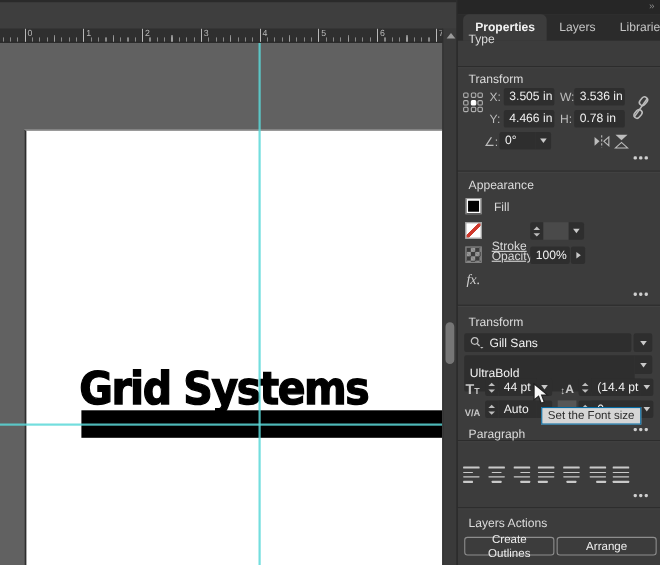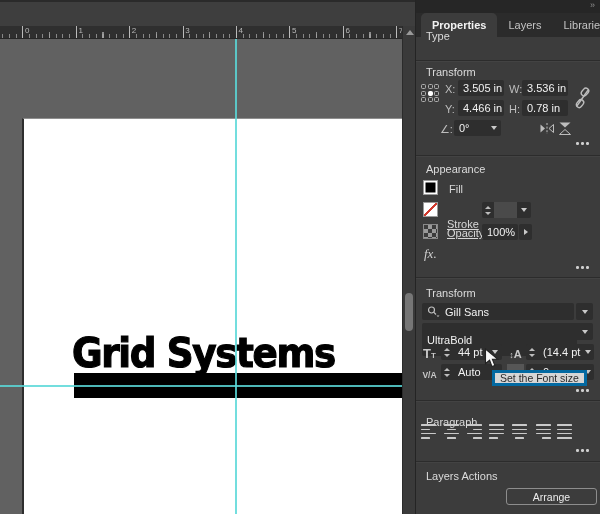--- a/index.html
+++ b/index.html
@@ -57,21 +57,21 @@
   #fill-swatch{background:#000;border:1px solid #9a9a9a;box-shadow:inset 0 0 0 1.5px #fff;}
   #stroke-swatch{border:1px solid #9a9a9a;background:linear-gradient(135deg,transparent 43%,#d03a2e 43% 57%,transparent 57%),#fff;}
   #opacity-icon{width:15px;height:15px;box-sizing:border-box;border:1px solid #8a8a8a;background-color:#3c3c3c;background-image:linear-gradient(45deg,#9a9a9a 25%,transparent 25% 75%,#9a9a9a 75%),linear-gradient(45deg,#9a9a9a 25%,transparent 25% 75%,#9a9a9a 75%);background-size:8px 8px;background-position:0 0,4px 4px;}
   #refgrid{display:grid;grid-template-columns:repeat(3,5px);grid-template-rows:repeat(3,5px);gap:1.5px;}
   #refgrid span{width:5px;height:5px;border:1px solid #b0b0b0;border-radius:1.5px;box-sizing:border-box;}
   #refgrid span.on{background:#fff;border-color:#fff;}
   .charicon{color:#c8c8c8;display:flex;align-items:flex-end;justify-content:center;width:17px;height:16px;}
   .palign{display:flex;flex-direction:column;position:absolute;top:423px;width:16px;}
   .palign i{height:1.5px;background:#c9c9c9;margin:1.4px 0;display:block;border-radius:.5px;}
   .qbtn{position:absolute;height:17px;border:1px solid #8d8d8d;border-radius:3px;background:transparent;color:#ededed;font-size:10.5px;display:flex;align-items:center;justify-content:center;box-sizing:border-box;}
-  #tooltip{left:492px;top:370px;height:16px;background:#d6d6d6;border:3px solid #0369a1;color:#2b2b2b;font-size:10.5px;display:flex;align-items:center;padding:0 5px;z-index:50;box-sizing:border-box;white-space:nowrap;}
+  #tooltip{left:492px;top:370px;height:16px;background:#d6d6d6;border:1px solid #0369a1;color:#2b2b2b;font-size:10.5px;display:flex;align-items:center;padding:0 5px;z-index:50;box-sizing:border-box;white-space:nowrap;}
   #cursor{left:484px;top:348px;z-index:60;}
   .arrowbox{width:13px;height:16px;background:#2e2e2e;border-radius:2px;display:flex;align-items:center;justify-content:center;}
   .arrowbox::after{content:"";border-top:3.5px solid transparent;border-bottom:3.5px solid transparent;border-left:4px solid #c9c9c9;}
 </style>
 </head>
 <body>
 
 <div class="abs" id="topbar"></div>
 
 <div class="abs" id="ruler">
@@ -225,21 +225,21 @@
     </div>
   <div class="abs stepper" style="left:110px;top:364px;">
       <i class="up"></i>
       <i class="dn"></i>
     </div>
   <div class="abs fld" style="left:122px;top:364px;width:44px;border-radius:0;">0</div>
   <div class="abs chev" style="left:166px;top:364px;width:12px;"></div>
   <div class="abs dots" style="left:160px;top:389px;"></div>
   <div class="abs sep" style="top:400px;"></div>
 
-  <div class="abs sect-title" style="left:10px;top:416px;">Paragraph</div>
+  <div class="abs sect-title" style="left:10px;top:389px;">Paragraph</div>
   <div>
       <div class="palign" style="left: 5px; align-items: flex-start;">
         <i style="width: 15px;"></i>
         <i style="width: 9px;"></i>
         <i style="width: 15px;"></i>
         <i style="width: 9px;"></i>
       </div>
       <div class="palign" style="left: 27.7px; align-items: center;">
         <i style="width: 15px;"></i>
         <i style="width: 9px;"></i>
@@ -274,19 +274,20 @@
         <i style="width: 15px;"></i>
         <i style="width: 15px;"></i>
         <i style="width: 15px;"></i>
         <i style="width: 15px;"></i>
       </div>
     </div>
   <div class="abs dots" style="left:160px;top:449px;"></div>
   <div class="abs sep" style="top:461px;"></div>
 
   <div class="abs sect-title" style="left:10px;top:470px;">Layers Actions</div>
+  <button class="qbtn" style="left:6px;top:488px;width:82px;">Create Outlines</button>
   <button class="qbtn" style="left:90px;top:488px;width:91px;">Arrange</button>
 </div>
 
 <div class="abs" id="tooltip">Set the Font size</div>
 <svg class="abs" id="cursor" width="16" height="21" viewBox="0 0 16 21">
   <path d="M1.5 1 L1.5 15.5 L5.6 12.2 L8 18.6 L10.8 17.4 L8.4 11.2 L13.6 11 Z" fill="#f8f8f8" stroke="#222" stroke-width="1.1"></path>
 </svg>
 
 </body></html>

